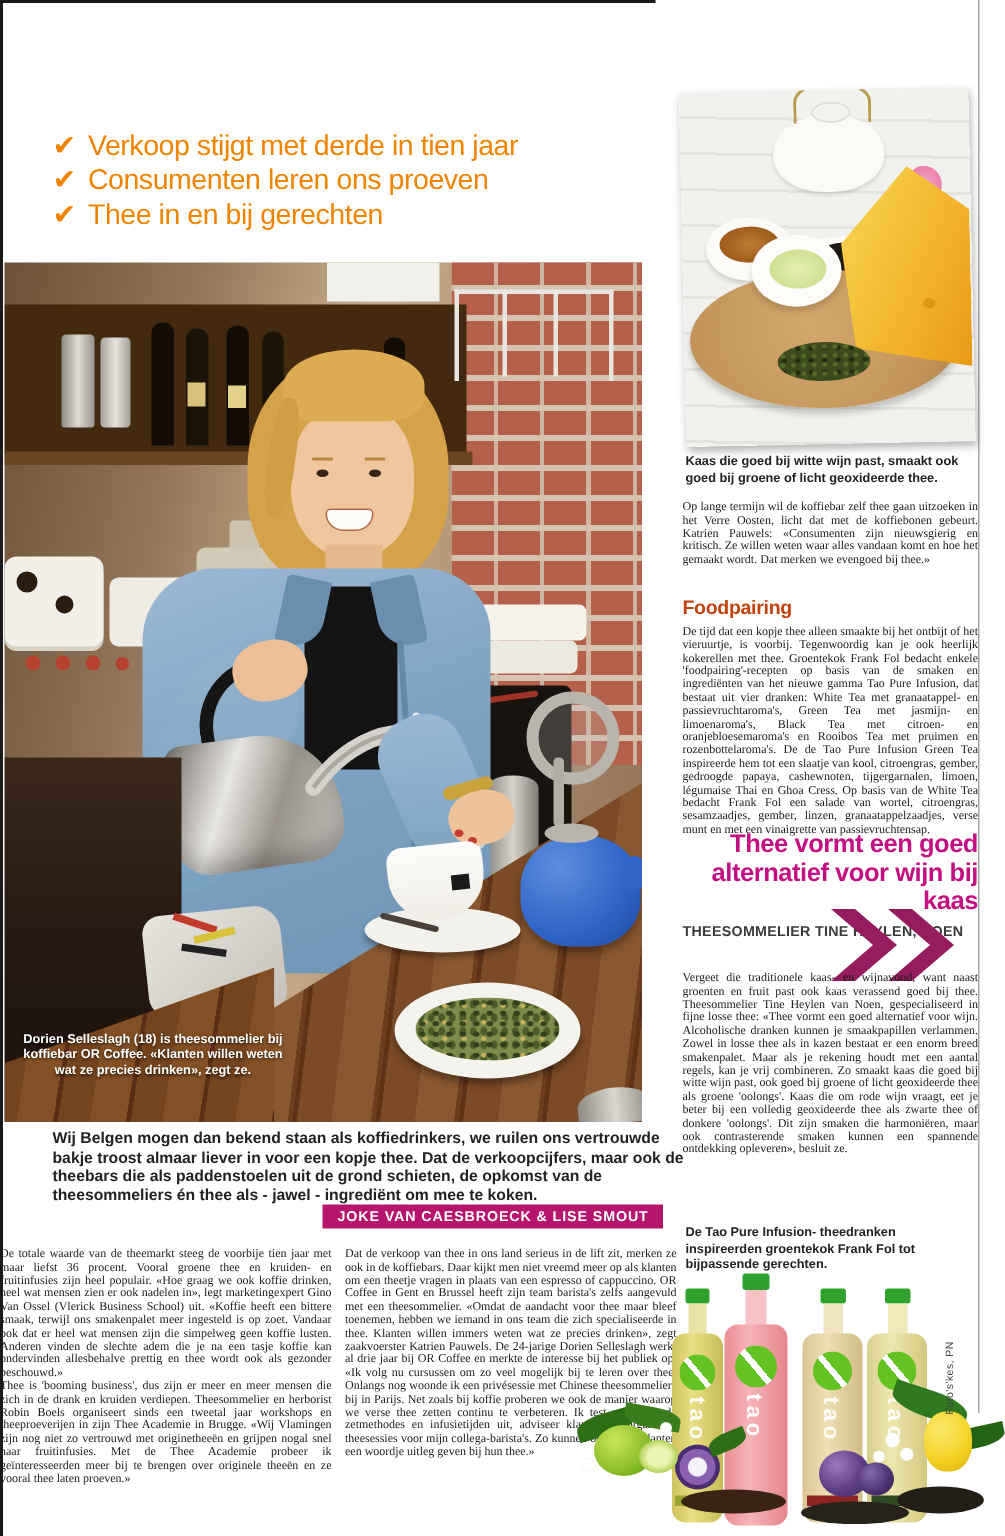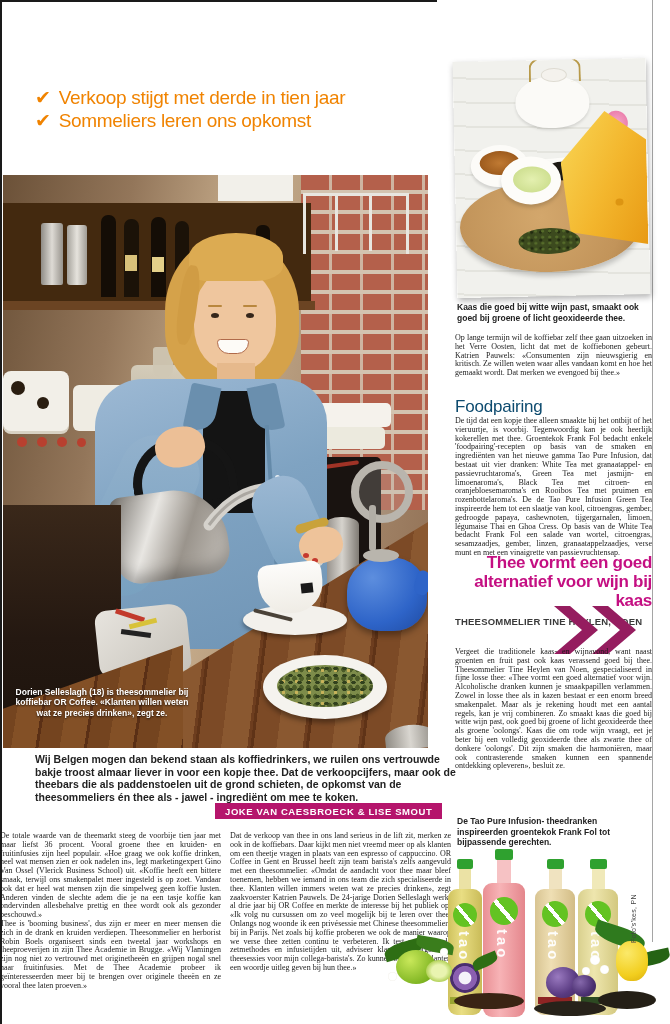--- a/index.html
+++ b/index.html
@@ -9,21 +9,21 @@
   
   .title{left:33px;top:2px;white-space:nowrap;letter-spacing:-2px;}
   .title .t-orange{font-family:"DejaVu Sans",sans-serif;font-weight:800;font-size:76px;color:#f08300;}
   .title .t-black{font-family:"DejaVu Sans",sans-serif;font-weight:400;font-size:74px;color:#141414;}
   .bullets{left:35px;top:86px;}
   .bullet{font-size:19px;font-weight:normal;color:#f08300;line-height:23px;letter-spacing:-0.3px;}
   .bullet .chk{margin-right:8px;}
   
   .serif{font-family:"Liberation Serif",serif;font-size:8px;line-height:8.8px;text-align:justify;color:#1b1b1b;}
   .serif p{margin:0;}
-  .colhead{font-size:17px;font-weight:normal;color:#0c4a6e;letter-spacing:-0.2px;}
+  .colhead{font-size:13px;font-weight:bold;color:#c2410c;letter-spacing:-0.2px;}
   .cap-bold{font-size:8.5px;font-weight:bold;line-height:10.5px;color:#222;}
   .intro{font-size:10.5px;font-weight:bold;line-height:12.6px;color:#222;text-align:left;}
   .byline{background:#b5156c;color:#fff;font-size:9.5px;font-weight:bold;letter-spacing:0.6px;
           padding:3px 10px 2px 10px;white-space:nowrap;}
   .quote{font-size:17px;line-height:19px;font-weight:bold;color:#c40f82;text-align:right;letter-spacing:-0.3px;}
   .attrib{font-size:9.5px;font-weight:bold;color:#3a3a3a;letter-spacing:0.2px;}
   .credit{writing-mode:vertical-rl;transform:rotate(180deg);font-size:7px;color:#444;letter-spacing:0.3px;}
   
   .photo-cap{font-size:8.5px;font-weight:bold;line-height:10.3px;color:#fff;text-align:center;
              text-shadow:0 1px 2px rgba(0,0,0,.75);}
@@ -37,21 +37,22 @@
 <body>
 
 <div id="page">
 
   <div class="abs" style="left:0;top:0;width:437px;height:2px;background:#1a1a1a;"></div>
   <div class="abs" style="left:0;top:0;width:2px;height:1024px;background:#1a1a1a;"></div>
   <div class="abs" style="left:652px;top:0;width:1px;height:942px;background:#a5a5a5;"></div>
 
   <div class="abs bullets">
     <div class="bullet"><span class="chk">✔</span><span>Verkoop stijgt met derde in tien jaar</span></div>
-    <div class="bullet"><span class="chk">✔</span><span>Sommeliers leren ons opkomst</span></div>
+    <div class="bullet"><span class="chk">✔</span><span>Consumenten leren ons proeven</span></div>
+    <div class="bullet"><span class="chk">✔</span><span>Thee in en bij gerechten</span></div>
   </div>
 
   <div class="abs" style="left:3px;top:175px;width:425px;height:573px;overflow:hidden;
               background:linear-gradient(100deg,#6b5138 0%,#93765a 25%,#c7ad8c 48%,#b59a7c 62%,#8e6d52 100%);">
 
     <div class="abs" style="left:298px;top:0;width:127px;height:335px;
          background:repeating-linear-gradient(0deg,#b4604b 0 16px,#d3c3b0 16px 20px),#b4604b;
          background-blend-mode:normal;"></div>
     <div class="abs" style="left:298px;top:0;width:127px;height:335px;
          background:repeating-linear-gradient(90deg,transparent 0 28px,rgba(211,195,176,.85) 28px 31px);"></div>

